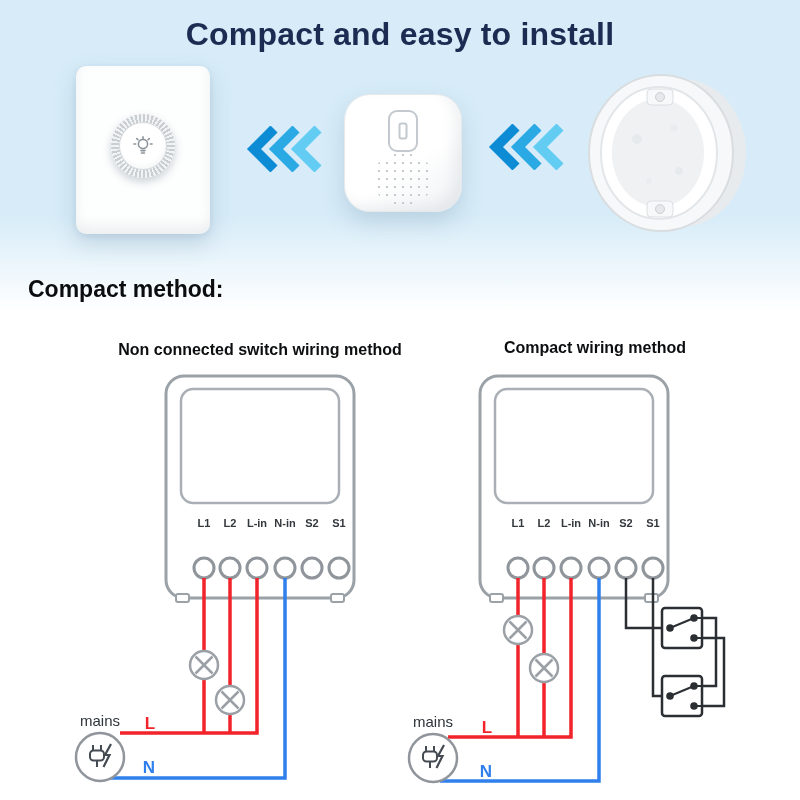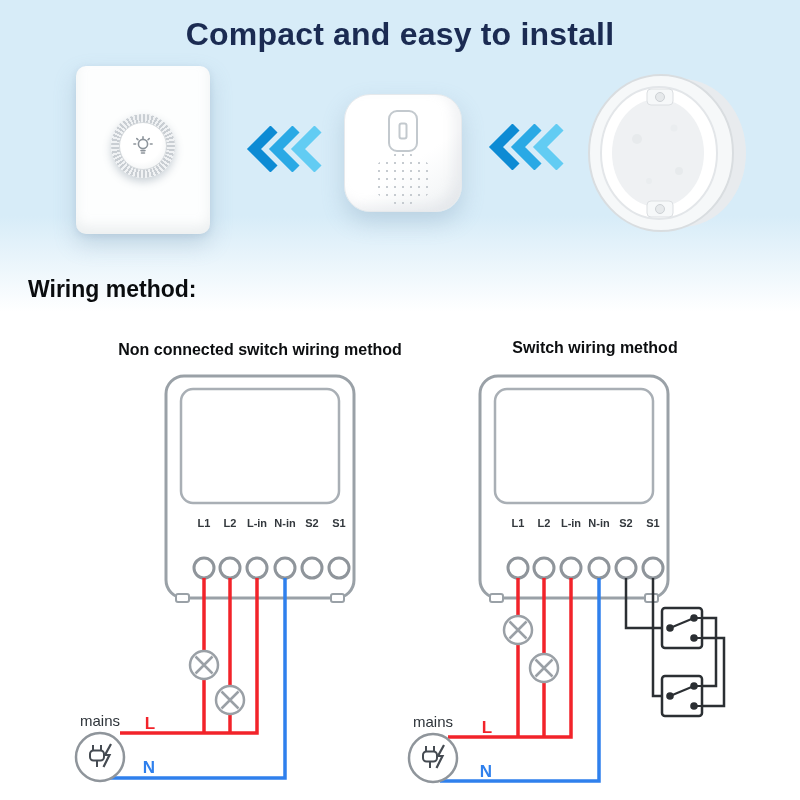--- a/index.html
+++ b/index.html
@@ -104,24 +104,24 @@
     <circle cx="59" cy="67" r="5" fill="#e7eaec"></circle>
     <circle cx="101" cy="99" r="4" fill="#e7eaec"></circle>
     <circle cx="71" cy="109" r="3" fill="#eaedef"></circle>
     <circle cx="96" cy="56" r="3.5" fill="#eaedef"></circle>
     <rect x="69" y="17" width="26" height="16" rx="4" fill="#f6f8f9" stroke="#dcdfe2"></rect>
     <circle cx="82" cy="25" r="4.5" fill="#e6e9eb" stroke="#cdd1d5"></circle>
     <rect x="69" y="129" width="26" height="16" rx="4" fill="#f6f8f9" stroke="#dcdfe2"></rect>
     <circle cx="82" cy="137" r="4.5" fill="#e6e9eb" stroke="#cdd1d5"></circle>
   </svg>
 
-  <div class="wiring-heading">Wiring method:</div>
+  <div class="wiring-heading">Compact method:</div>
 
   <div class="diagram-title dt-left">Non connected switch wiring method</div>
-  <div class="diagram-title dt-right">Switch wiring method</div>
+  <div class="diagram-title dt-right">Compact wiring method</div>
 
   <svg class="diagrams" width="800" height="450" viewBox="0 350 800 450">
     <defs>
       <g id="lamp">
         <circle r="14" fill="#ffffff" stroke="#9aa0a6" stroke-width="2.5"></circle>
         <path d="M-8.5,-8.5 L8.5,8.5 M-8.5,8.5 L8.5,-8.5" stroke="#9aa0a6" stroke-width="2.5"></path>
       </g>
       <g id="plug" fill="none" stroke="#454b52" stroke-width="2">
         <path d="M-7,-12 v5 M1,-12 v5"></path>
         <rect x="-10" y="-6.5" width="14" height="10" rx="3.5"></rect>

